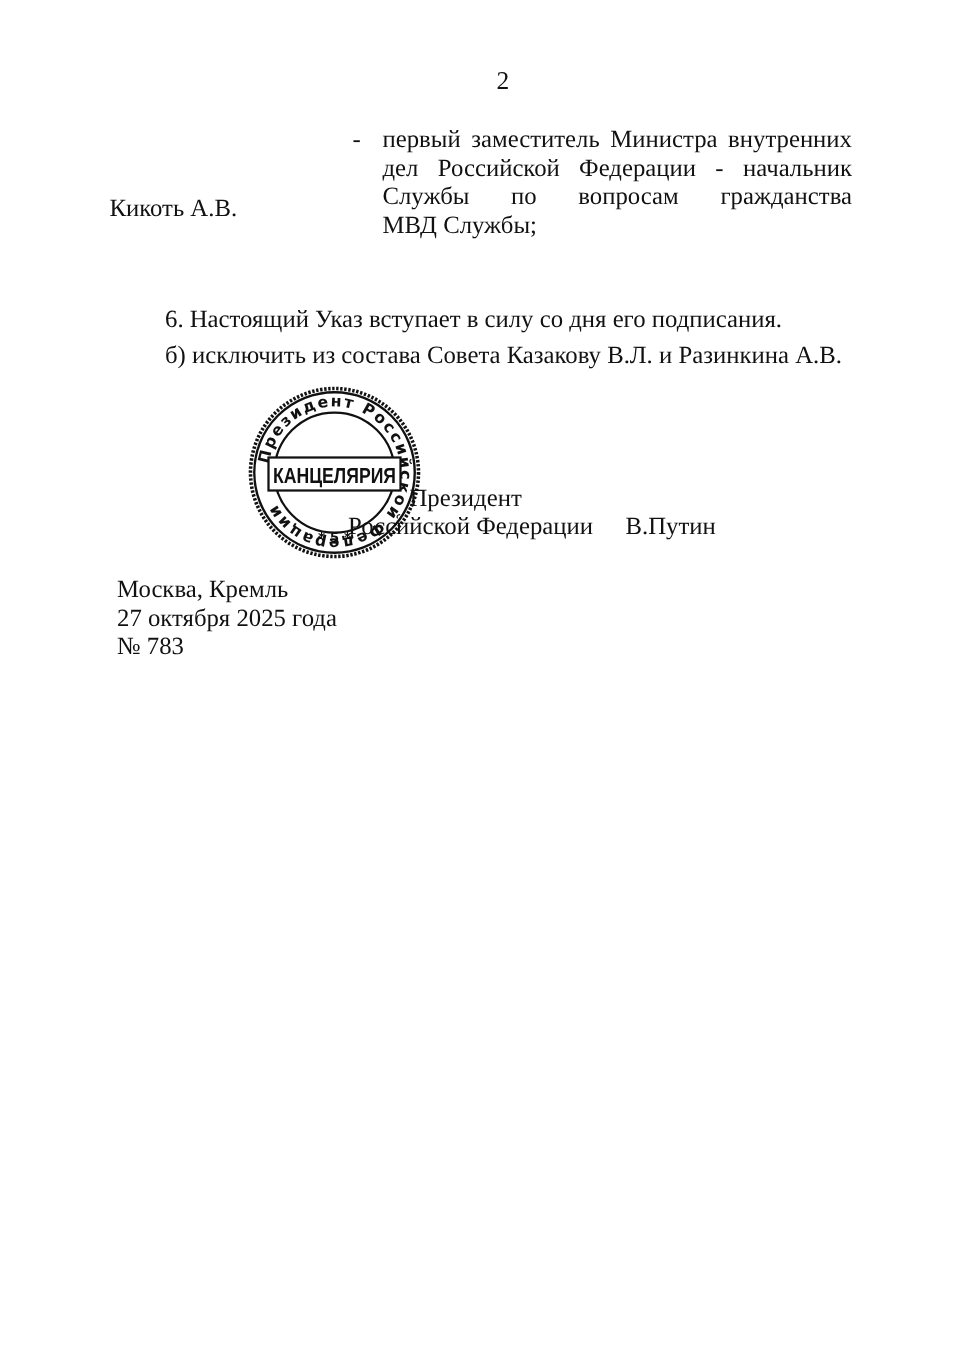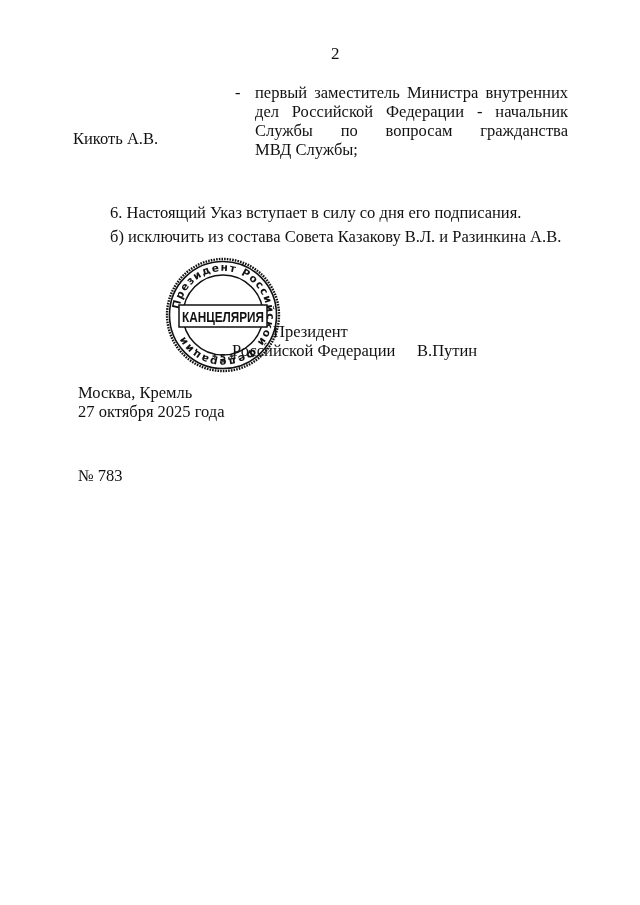--- a/index.html
+++ b/index.html
@@ -44,21 +44,21 @@
       top: 257px;
       width: 116px;
       height: 116px;
     }
     .sig-title1 { left: 273px; top: 322px; }
     .sig-title2 { left: 232px; top: 341px; }
     .sig-name { left: 417px; top: 341px; }
 
     .place { left: 78px; top: 383px; }
     .date { left: 78px; top: 402px; }
-    .number { left: 78px; top: 421px; margin-top: 45px; }
+    .number { left: 78px; top: 421px; }
   </style>
 </head>
 <body>
 
 <div>
 
   <div class="abs page-num">2</div>
 
   <div class="abs member-name">Кикоть А.В.</div>
   <div class="abs member-dash">-</div>

